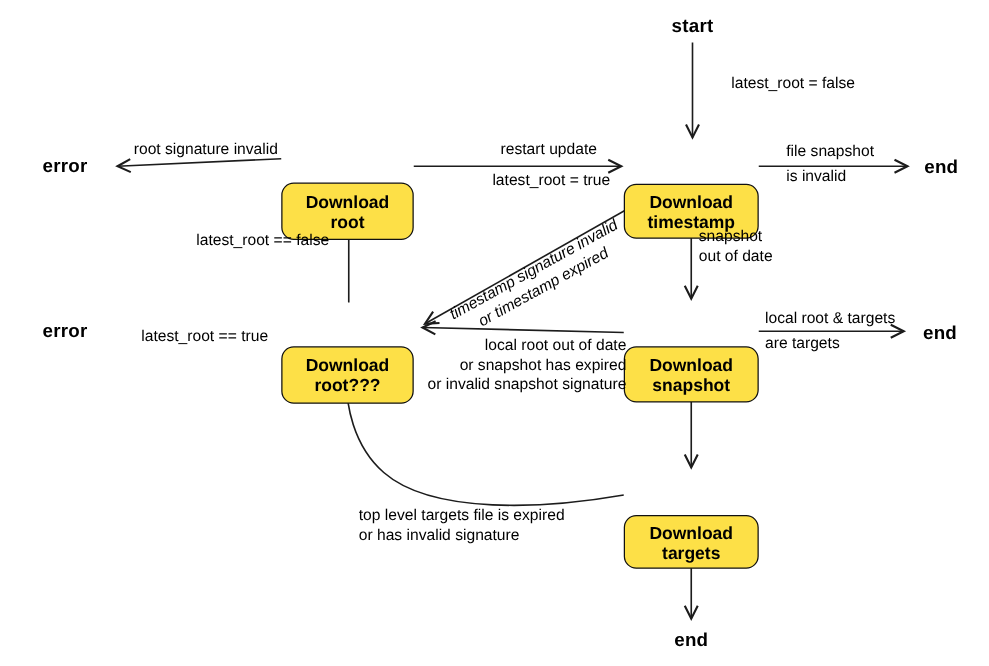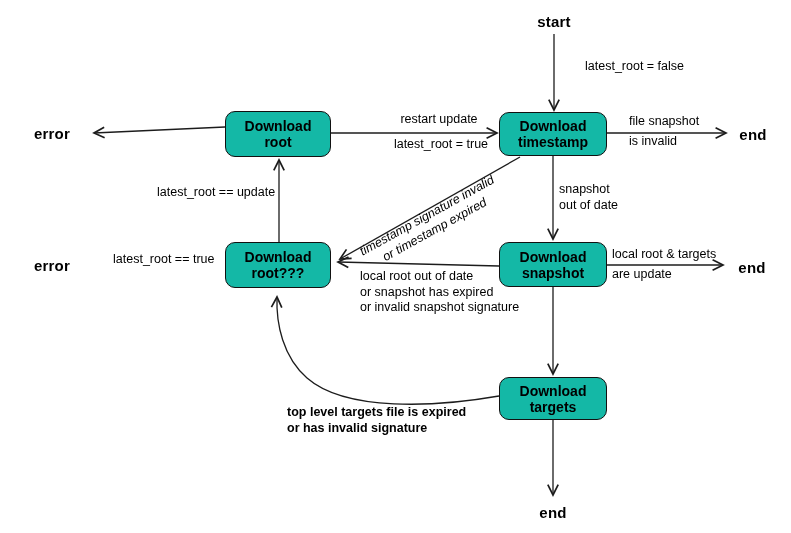--- a/index.html
+++ b/index.html
@@ -4,22 +4,22 @@
 <style>
   html,body { margin:0; padding:0; background:#ffffff; }
   .stage {
     position:relative; width:791px; height:533px; background:#ffffff;
     font-family:"Liberation Sans", sans-serif; color:#000; overflow:hidden;
   }
   svg.edges { position:absolute; left:0; top:0; width:791px; height:533px; }
   svg.edges path { fill:none; stroke:#1c1c1c; stroke-width:1.3px; }
   .node {
     position:absolute; box-sizing:border-box;
-    border:1.7px solid #111; border-radius:10px; background:#14b8a6;
-    display:flex; align-items:center; justify-content:center;
+    border:1.7px solid #111; border-radius:10px; background:#fde047;
+    display:flex; align-items:center; justify-content:center;margin-top:35px;
   }
   .node span {
     font-weight:bold; font-size:14px; line-height:16px;
     text-align:center; white-space:pre-line;
   }
   .terminal {
     position:absolute; transform:translate(-50%,-50%);
     font-weight:bold; font-size:15px; letter-spacing:0.2px;
   }
   .elabel {
@@ -86,35 +86,36 @@
   <div class="terminal" style="left:52px;  top:265px;">error</div>
 
   <div class="elabel" style="left:560px; top:59px;margin-left:25px;">latest_root = false</div>
 
   <div class="elabel center" style="left:415px; top:112px;">restart update</div>
   <div class="elabel center" style="left:417px; top:137px;">latest_root = true</div>
 
   <div class="elabel" style="left:629px; top:114px;">file snapshot</div>
   <div class="elabel" style="left:629px; top:134px;">is invalid</div>
 
+  <div class="elabel" style="left:107px; top:112px;">root signature invalid</div>
 
-  <div class="elabel" style="left:157px; top:185px;">latest_root == update</div>
+  <div class="elabel" style="left:157px; top:185px;">latest_root == false</div>
 
   <div class="elabel" style="left:559px; top:182px;">snapshot
 out of date</div>
 
   <div class="elabel rot" style="left:431px; top:223px;">timestamp signature invalid
 or timestamp expired</div>
 
-  <div class="elabel" style="left:360px; top:269px;">local root out of date
+  <div class="elabel" style="left:342px; top:269px;text-align:right;">local root out of date
 or snapshot has expired
 or invalid snapshot signature</div>
 
-  <div class="elabel" style="left:113px; top:252px;">latest_root == true</div>
+  <div class="elabel" style="left:113px; top:262px;">latest_root == true</div>
 
   <div class="elabel" style="left:612px; top:247px;">local root &amp; targets</div>
-  <div class="elabel" style="left:612px; top:267px;">are update</div>
+  <div class="elabel" style="left:612px; top:267px;">are targets</div>
 
 
-  <div class="elabel" style="left:287px; top:405px;font-weight:bold;">top level targets file is expired
+  <div class="elabel" style="left:287px; top:405px;">top level targets file is expired
 or has invalid signature</div>
 
 </div>
 
 </body></html>

